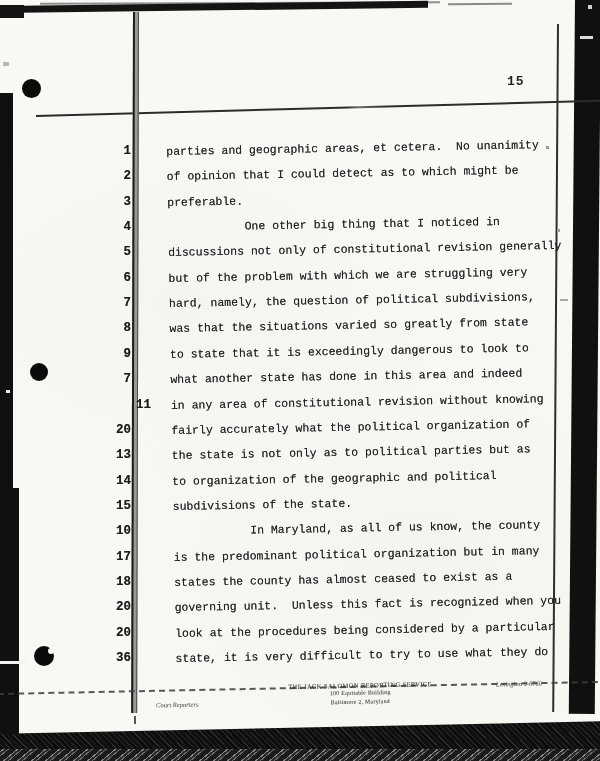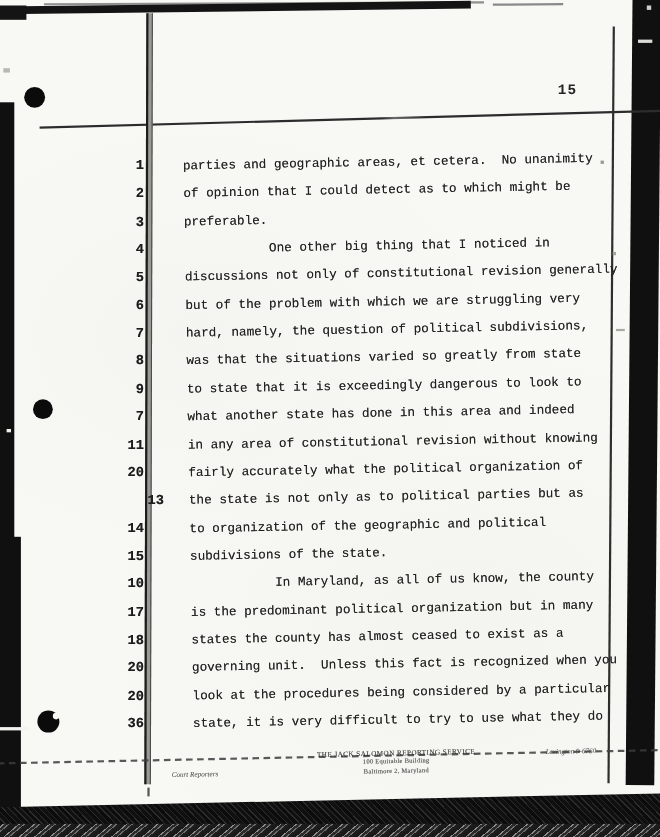--- a/index.html
+++ b/index.html
@@ -83,23 +83,23 @@
       <div class="line-num" style="top: 139px;">1</div>
       <div class="line-num" style="top: 164.35px;">2</div>
       <div class="line-num" style="top: 189.7px;">3</div>
       <div class="line-num" style="top: 215.05px;">4</div>
       <div class="line-num" style="top: 240.4px;">5</div>
       <div class="line-num" style="top: 265.75px;">6</div>
       <div class="line-num" style="top: 291.1px;">7</div>
       <div class="line-num" style="top: 316.45px;">8</div>
       <div class="line-num" style="top: 341.8px;">9</div>
       <div class="line-num" style="top: 367.15px;">7</div>
-      <div class="line-num" style="top: 392.5px;">11</div>
+      <div class="line-num" style="top: 392.5px; margin-left: 20px;">11</div>
       <div class="line-num" style="top: 417.85px;">20</div>
-      <div class="line-num" style="top: 443.2px; margin-left: 18px;">13</div>
+      <div class="line-num" style="top: 443.2px;">13</div>
       <div class="line-num" style="top: 468.55px;">14</div>
       <div class="line-num" style="top: 493.9px;">15</div>
       <div class="line-num" style="top: 519.25px;">10</div>
       <div class="line-num" style="top: 544.6px;">17</div>
       <div class="line-num" style="top: 569.95px;">18</div>
       <div class="line-num" style="top: 595.3px;">20</div>
       <div class="line-num" style="top: 620.65px;">20</div>
       <div class="line-num" style="top: 646px;">36</div>
     </div>
   <div class="text-lines">

